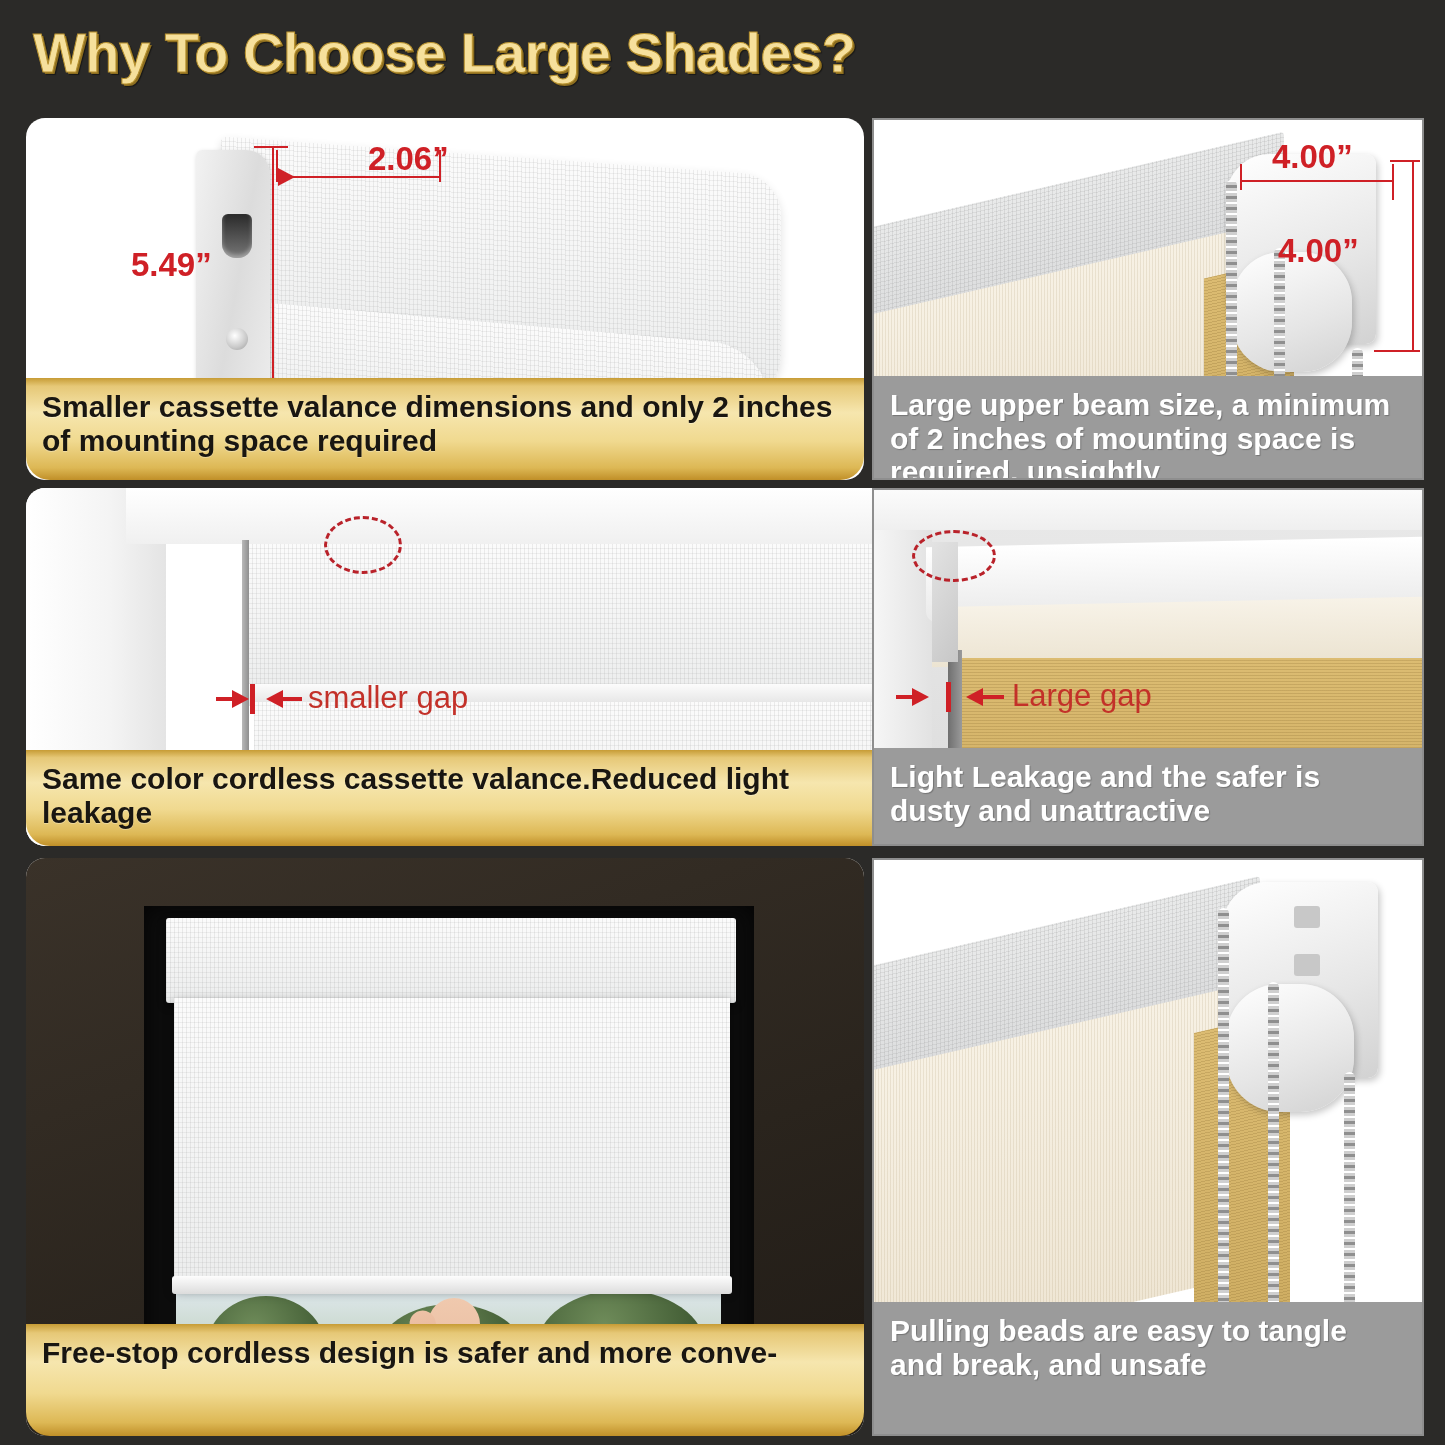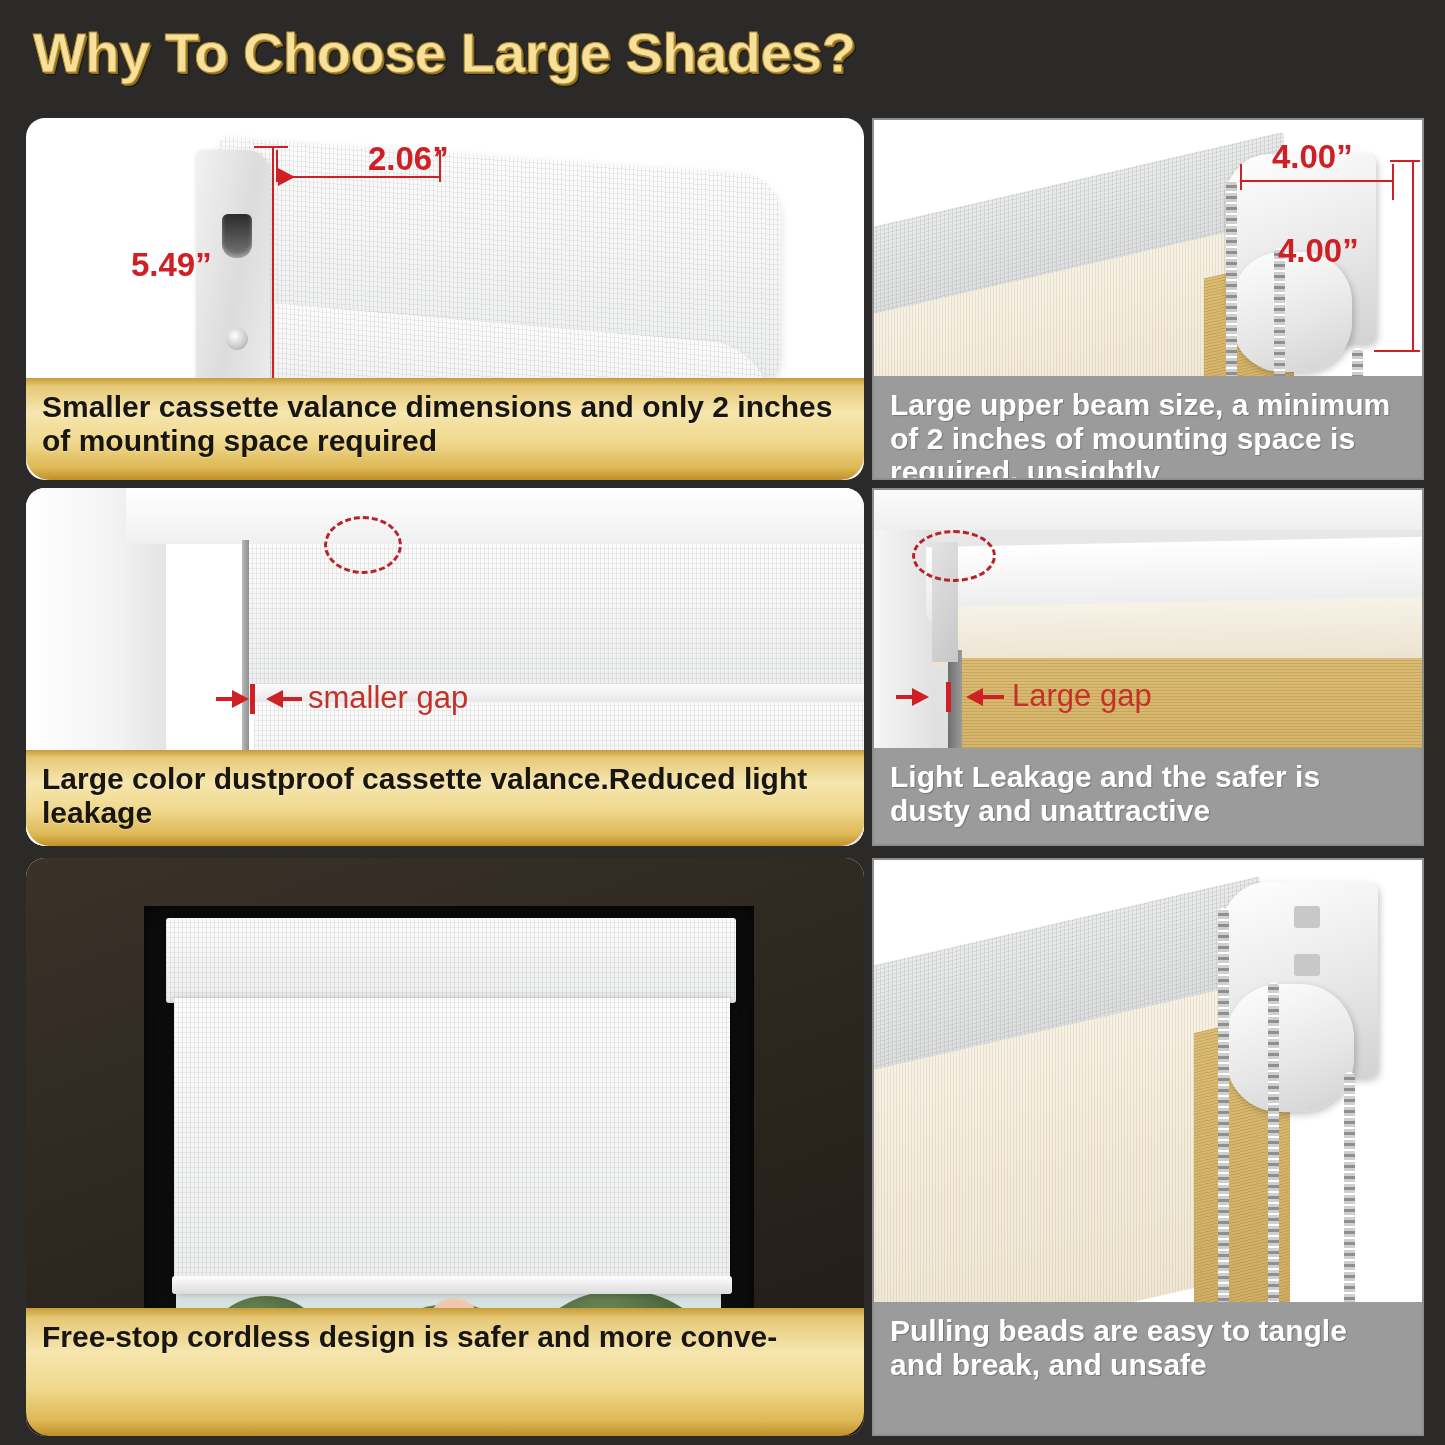--- a/index.html
+++ b/index.html
@@ -26,21 +26,21 @@
   .grid{position:absolute;left:0;top:110px;width:1445px;height:1335px;}
 
   .panel{position:absolute;overflow:hidden;background:#fff;}
   .panel.good{border-radius:19px;}
   .panel.bad{border:2px solid #8e8e8e;box-sizing:border-box;}
 
   
   .c-left{left:26px;width:838px;}
   .c-right{left:872px;width:552px;}
   .r1{top:8px;height:362px;}
-  .r2{top:378px;height:358px;}
+  .r2{top:378px;height:358px;padding-left:36px;}
   .r3{top:748px;height:578px;}
 
   .photo{position:absolute;left:0;top:0;right:0;bottom:0;overflow:hidden;}
 
   
   .caption{
     position:absolute;left:0;right:0;bottom:0;
     box-sizing:border-box;
     padding:12px 16px 14px 16px;
     font-size:30px;font-weight:bold;line-height:1.12;
@@ -52,21 +52,21 @@
     text-shadow:0 1px 0 rgba(255,255,255,.3);
   }
   .caption.gray{
     color:#ffffff;
     background:#9b9b9b;
     text-shadow:1px 1px 1px rgba(0,0,0,.25);
   }
   .cap-h1{height:102px;}
   .cap-h2{height:96px;}
   .cap-h3{height:132px;}
-  .cap-g3{height:128px;}
+  .cap-g3{height:112px;}
 
   
   .wt{ 
     background:
       repeating-linear-gradient(90deg, rgba(150,150,150,.16) 0 1px, rgba(0,0,0,0) 1px 4px),
       repeating-linear-gradient(0deg, rgba(120,120,120,.10) 0 1px, rgba(0,0,0,0) 1px 5px),
       linear-gradient(180deg,#fbfbfb,#eceded);
   }
   .beige{
     background:
@@ -262,21 +262,21 @@
       <div class="dashcircle" style="left:298px;top:28px;width:72px;height:52px;"></div>
 
       <div class="arrowstem" style="left:196px;top:210px;width:0px;"></div>
       <div class="arrowR" style="left:206px;top:202px;"></div>
       <div class="arrowstem" style="left:190px;top:209px;width:18px;"></div>
       <div class="gapbar" style="left:224px;top:196px;height:30px;"></div>
       <div class="arrowL" style="left:240px;top:202px;"></div>
       <div class="arrowstem" style="left:256px;top:209px;width:20px;"></div>
       <div class="gaplabel" style="left:282px;top:192px;">smaller gap</div>
     </div>
-    <div class="caption gold cap-h2">Large color dustproof cassette valance.Reduced light leakage</div>
+    <div class="caption gold cap-h2">Same color cordless cassette valance.Reduced light leakage</div>
   </div>
 
   <div class="panel bad c-right r2">
     <div class="photo" style="background:linear-gradient(180deg,#e9e9e9,#dcdcdc);">
       <div style="position:absolute;left:0;top:0;right:0;height:40px;background:linear-gradient(180deg,#fbfbfb,#efefef);"></div>
       <div style="position:absolute;left:0;top:40px;width:58px;bottom:0;background:linear-gradient(90deg,#f6f6f6,#e2e2e2);"></div>
       <div style="position:absolute;left:52px;top:52px;right:0;height:76px;background:linear-gradient(180deg,#ffffff,#e9e9e9);border-radius:0 0 12px 12px;transform:skewY(-1.2deg);"></div>
       <div style="position:absolute;left:58px;top:112px;right:0;height:60px;background:linear-gradient(180deg,#f7f2e7,#ece4d2);transform:skewY(-1.2deg);"></div>
       <div class="tan" style="position:absolute;left:84px;top:168px;right:0;bottom:0;"></div>
       <div style="position:absolute;left:74px;top:160px;width:14px;bottom:0;background:linear-gradient(90deg,#6f6f6f,#9a9a9a);"></div>

